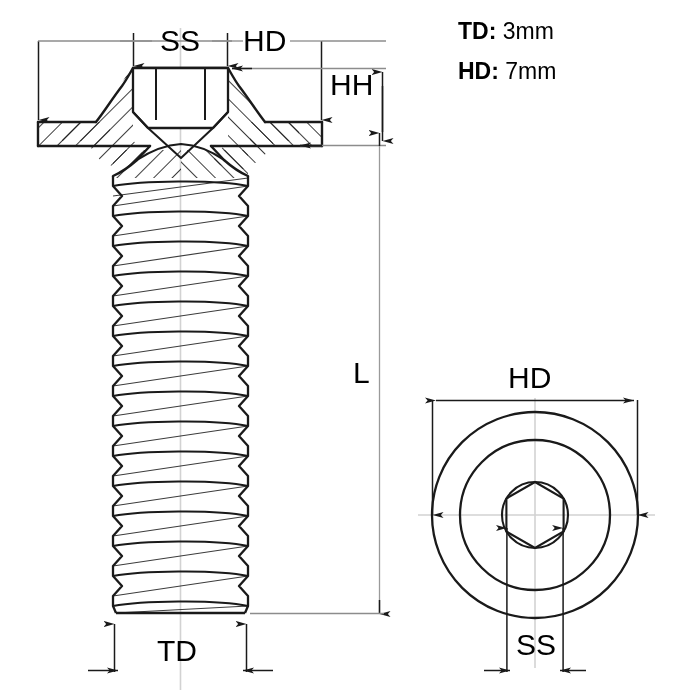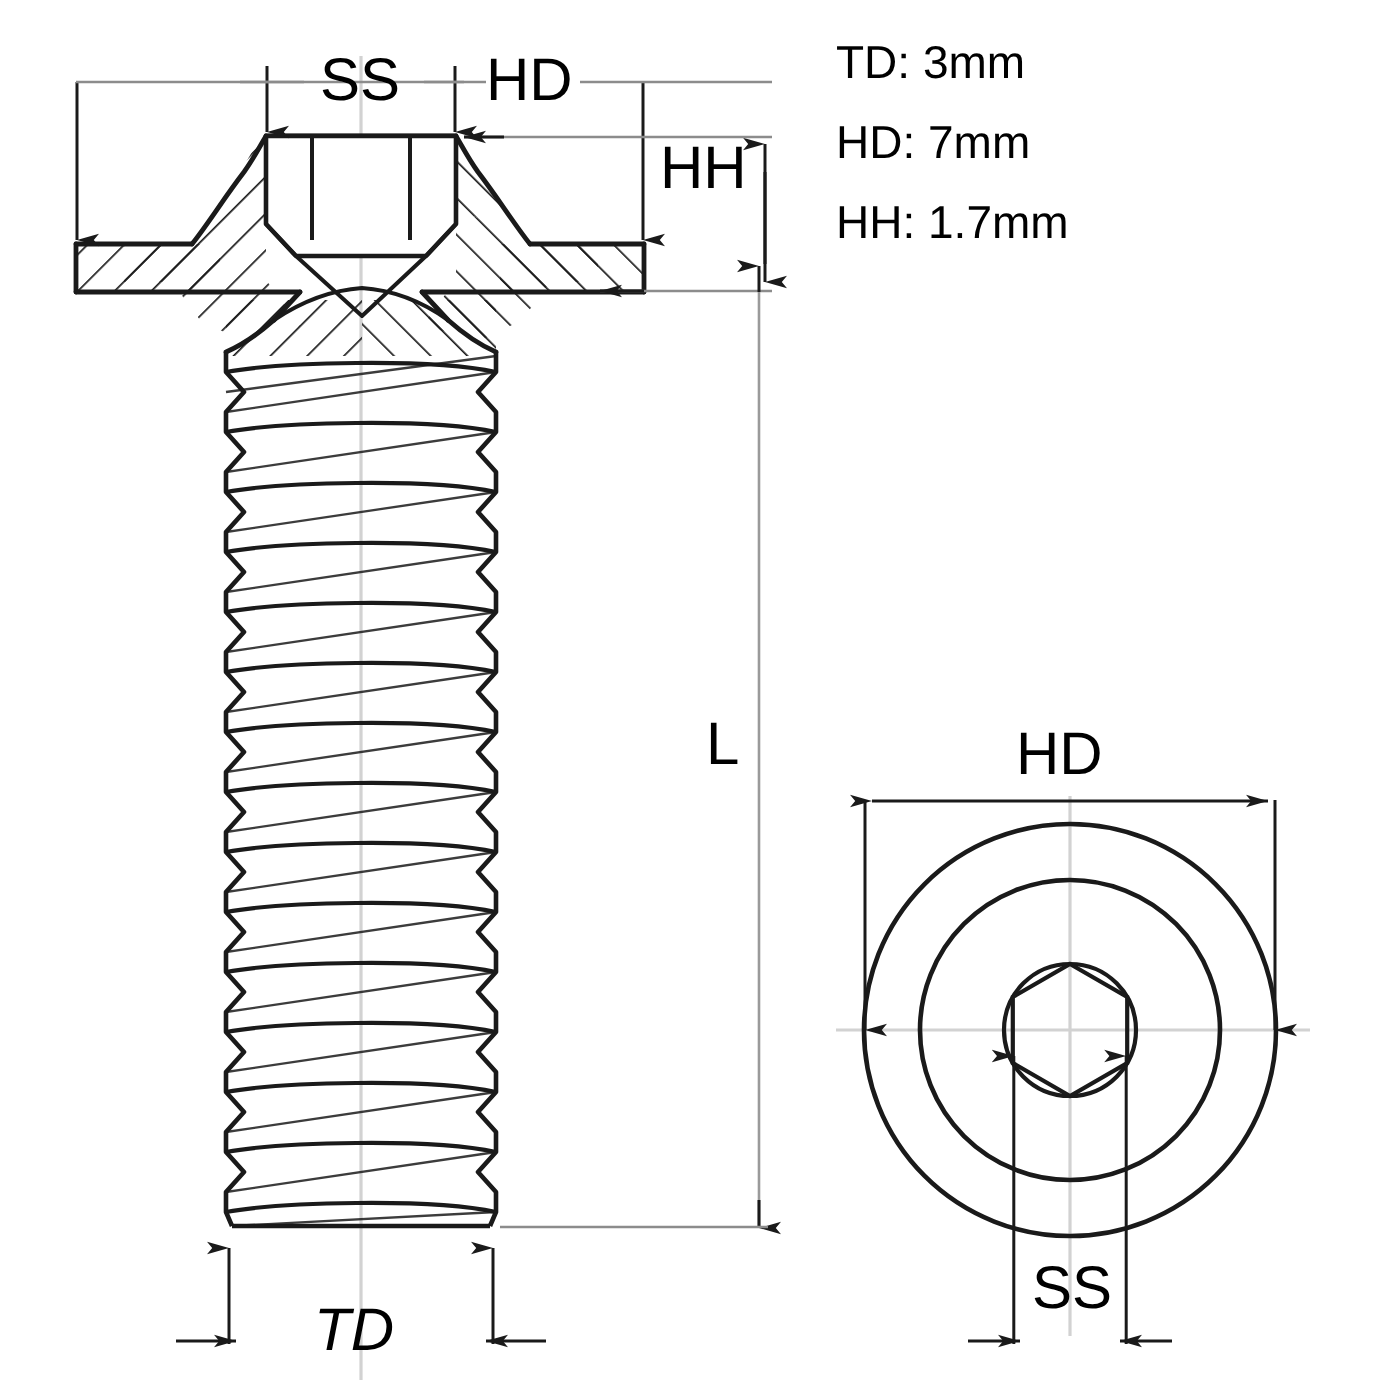--- a/index.html
+++ b/index.html
@@ -41,21 +41,22 @@
     margin: 0 0 14px 0;
     white-space: nowrap;
   }
   .spec-row {
     font-size: 23px;
     line-height: 1;
     margin-bottom: 17px;
     white-space: nowrap;
   }
   .spec-key {
-    font-weight: normal;
+    font-weight: bold;
+    margin-left: 40px;
   }
   .spec-val {
     font-weight: normal;
     margin-top: 16px;
   }
   .dim-label {
     position: absolute;
     font-size: 30px;
     line-height: 1;
     white-space: nowrap;
@@ -314,39 +315,35 @@
   </svg>
 
   <div class="dim-label" style="left:160px; top:26px;">SS</div>
 
   <div class="dim-label" style="left:243px; top:26px;">HD</div>
 
   <div class="dim-label" style="left:330px; top:70px;">HH</div>
 
   <div class="dim-label" style="left:353px; top:358px;">L</div>
 
-  <div class="dim-label" style="left:157px; top:651px;font-style:italic;">TD</div>
+  <div class="dim-label" style="left:157px; top:636px;">TD</div>
 
   <div class="dim-label" style="left:508px; top:363px;">HD</div>
 
   <div class="dim-label" style="left:516px; top:630px;">SS</div>
 
   <div class="spec-panel">
 
     <div class="spec-row">
       <span class="spec-key">TD:</span>
       <span class="spec-val">3mm</span>
     </div>
 
 
 
     <div class="spec-row">
       <span class="spec-key">HD:</span>
       <span class="spec-val">7mm</span>
     </div>
 
-    <div class="spec-row">
-      <span class="spec-key">HH:</span>
-      <span class="spec-val">1.7mm</span>
-    </div>
   </div>
 
 </div>
 
 </body></html>

